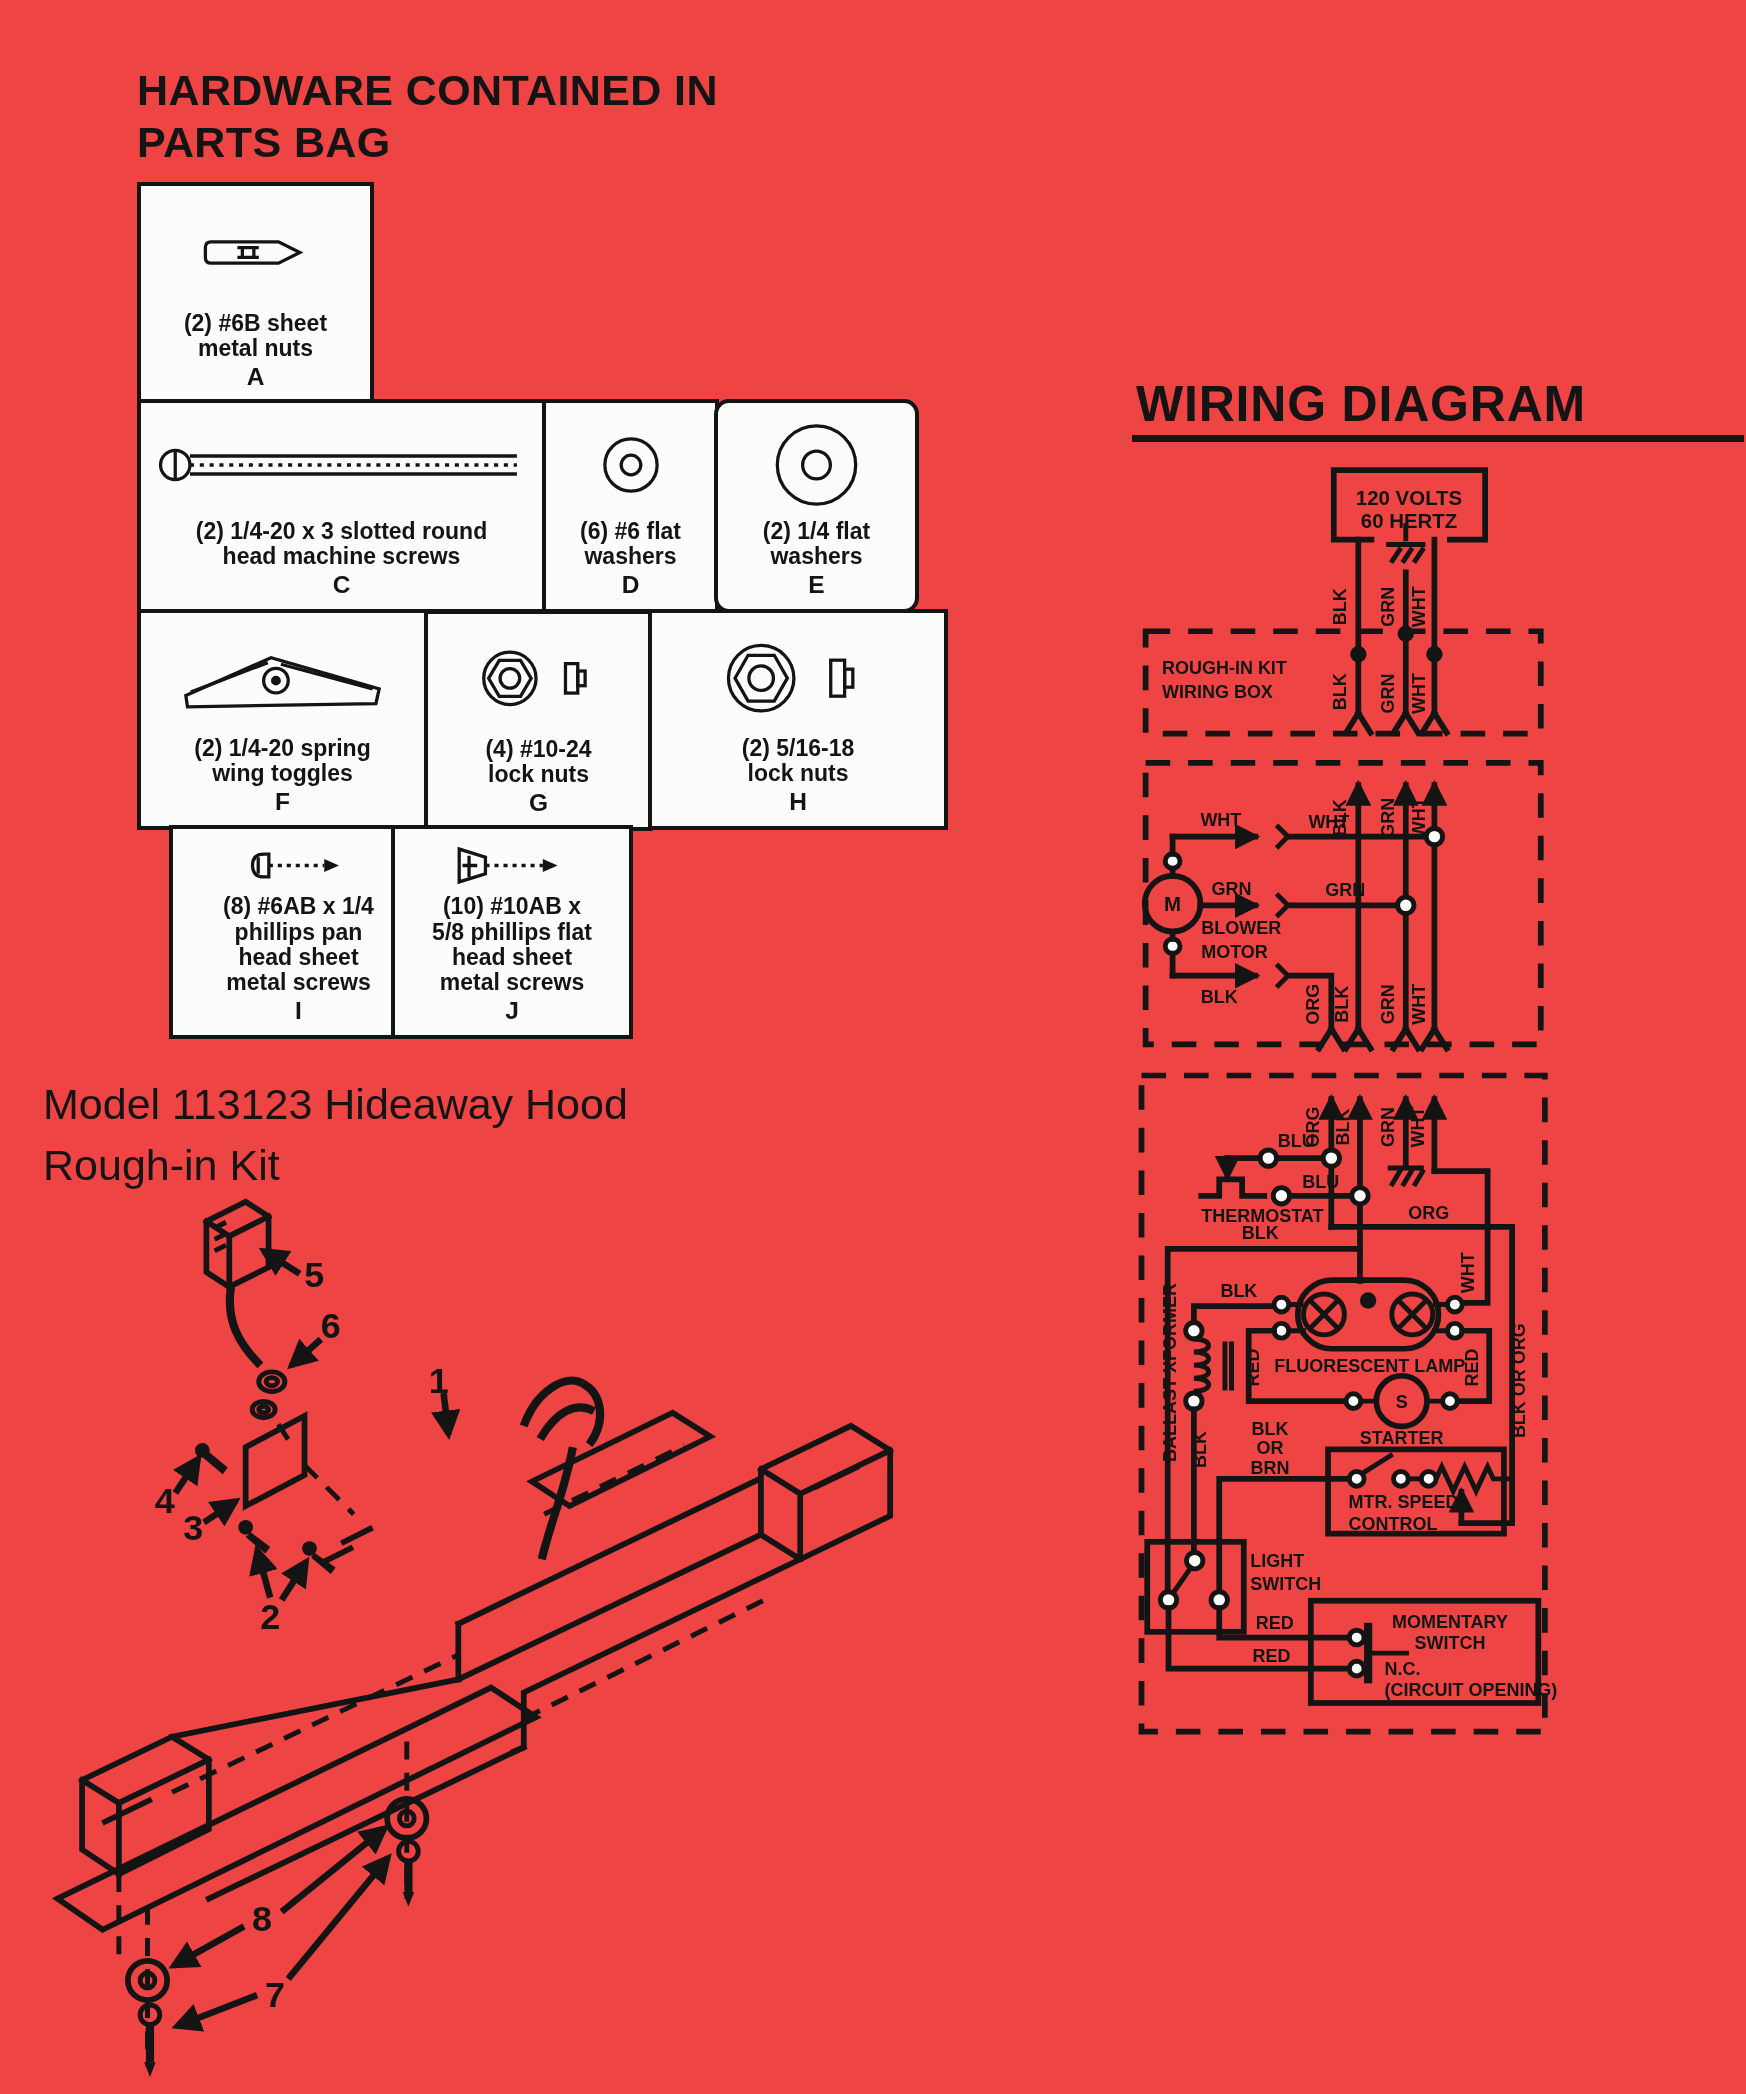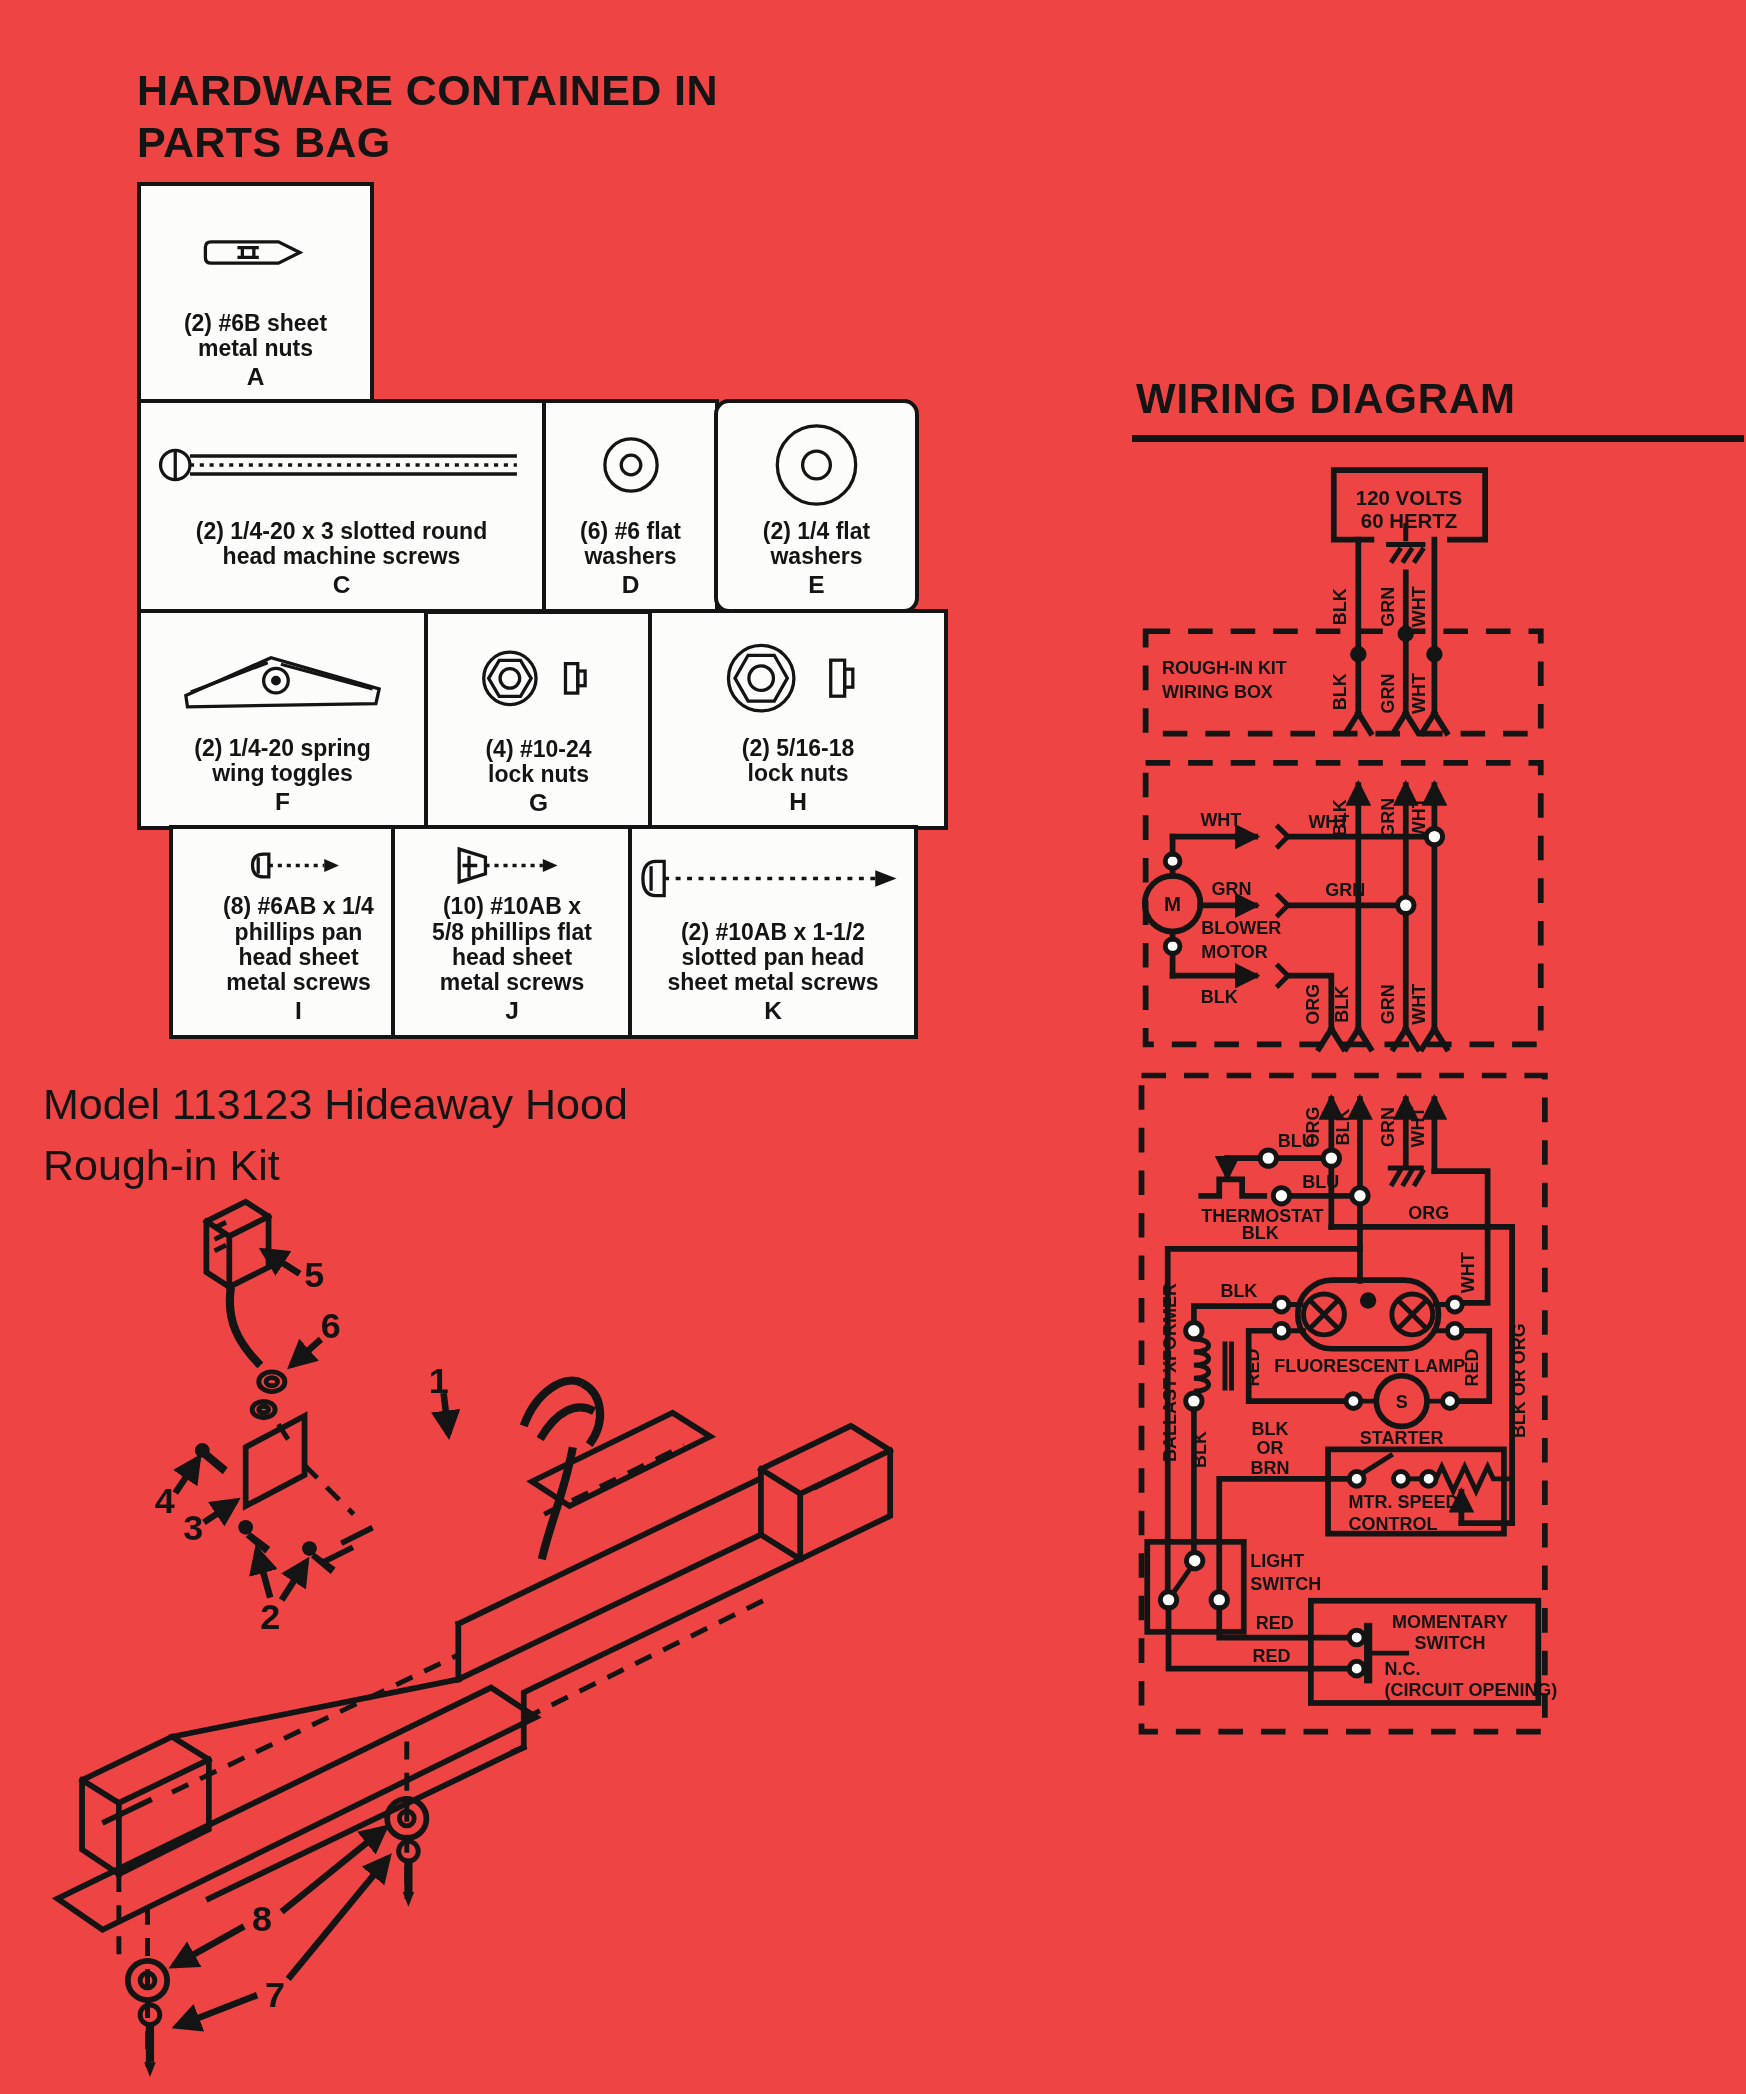--- a/index.html
+++ b/index.html
@@ -2,21 +2,21 @@
 <html style="font-size:13px"><head>
 <meta charset="utf-8">
 <style>
   html,body{margin:0;padding:0;background:#e8e8e6;}
   .page{position:relative;width:1746px;height:2095px;background:#ef4444;overflow:hidden;
         font-family:"Liberation Sans",sans-serif;color:#141414;padding-left:26px;}
   .hw-title{position:absolute;left:137px;top:64px;font-size:43px;font-weight:800;
             line-height:1.22;white-space:pre-line;letter-spacing:0.4px;}
   .model-title{position:absolute;left:43px;top:1074px;font-size:43px;font-weight:400;
             line-height:1.42;white-space:pre-line;}
-  .wd-title{position:absolute;left:1136px;top:375px;font-size:42px;font-weight:800;letter-spacing:0.8px;}
+  .wd-title{position:absolute;left:1136px;top:375px;font-size:50px;font-weight:800;letter-spacing:0.8px;}
   .wd-underline{position:absolute;left:1132px;top:435px;width:612px;height:6.5px;background:#141414;}
   .cell{position:absolute;box-sizing:border-box;border:4.9px solid #141414;background:#fcfcfa;
         display:flex;flex-direction:column;align-items:center;padding:8.2px 4.9px 9.8px 4.9px;}
   .cell .ic{margin:auto;}
   .cap{font-size:23px;font-weight:700;line-height:1.1;text-align:center;white-space:pre-line;}
   .letter{font-size:24.5px;font-weight:800;margin-top:1.6px;}
   svg{position:absolute;}
   svg text{font-family:"Liberation Sans",sans-serif;fill:#141414;}
   .t{font-size:22px;font-weight:700;}
   .t2{font-size:25px;font-weight:700;}
@@ -143,32 +143,20 @@
       <line class="thr" x1="42" y1="30" x2="112" y2="30" stroke-width="15" stroke-dasharray="5 6"></line>
       <polygon class="fil" points="112,22 130,30 112,38"></polygon>
     </svg>
     <div class="cap">(10) #10AB x
 5/8 phillips flat
 head sheet
 metal screws</div>
     <div class="letter">J</div>
   </div>
 
-  <div class="cell" style="left:628px;top:825px;width:290px;height:214px;">
-    <svg class="ic" style="position:static" width="270" height="65" viewBox="0 0 330 70">
-      <path d="M22,14 Q6,14 6,35 Q6,56 22,56 L32,56 L32,14 Z"></path>
-      <path d="M16,20 v30"></path>
-      <line class="thr" x1="32" y1="35" x2="290" y2="35" stroke-width="20" stroke-dasharray="6 8"></line>
-      <polygon class="fil" points="290,25 316,35 290,45"></polygon>
-    </svg>
-    <div class="cap">(2) #10AB x 1-1/2
-slotted pan head
-sheet metal screws</div>
-    <div class="letter">K</div>
-  </div>
 
   <div class="model-title">Model 113123 Hideaway Hood
 Rough-in Kit</div>
 
   <svg style="left:33px;top:1187px;" width="867" height="908" viewBox="40 1450 1060 1110">
     <defs>
       <marker id="ahx" viewBox="0 0 10 10" refX="8" refY="5" markerWidth="4.5" markerHeight="4.5" orient="auto-start-reverse">
         <path d="M0,0 L10,5 L0,10 Z" fill="#141414"></path>
       </marker>
     </defs>

